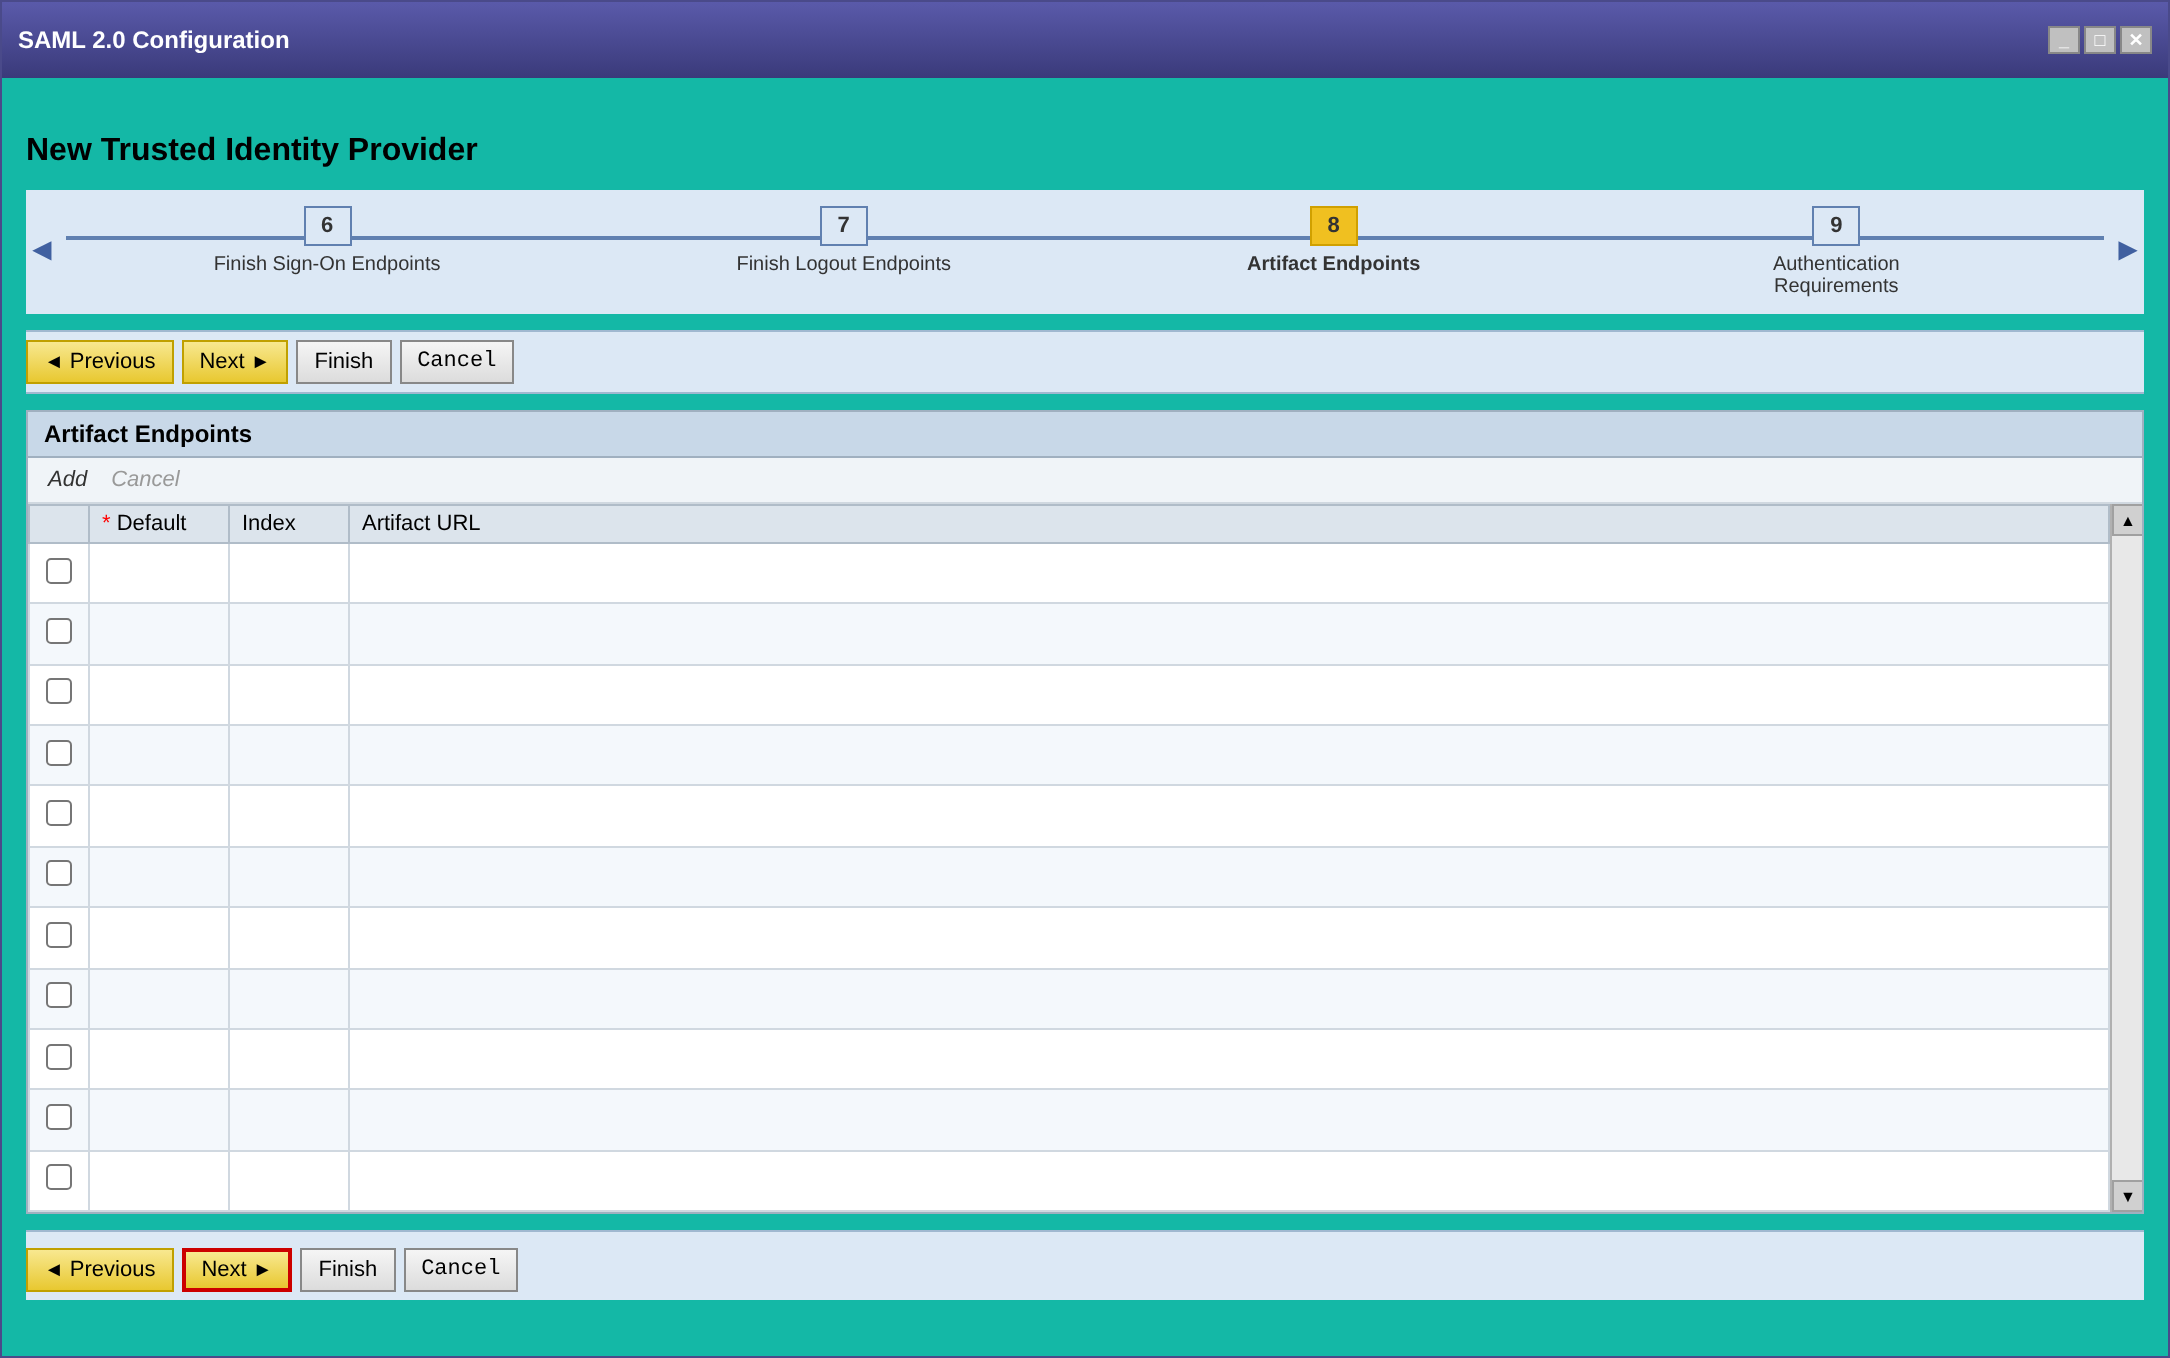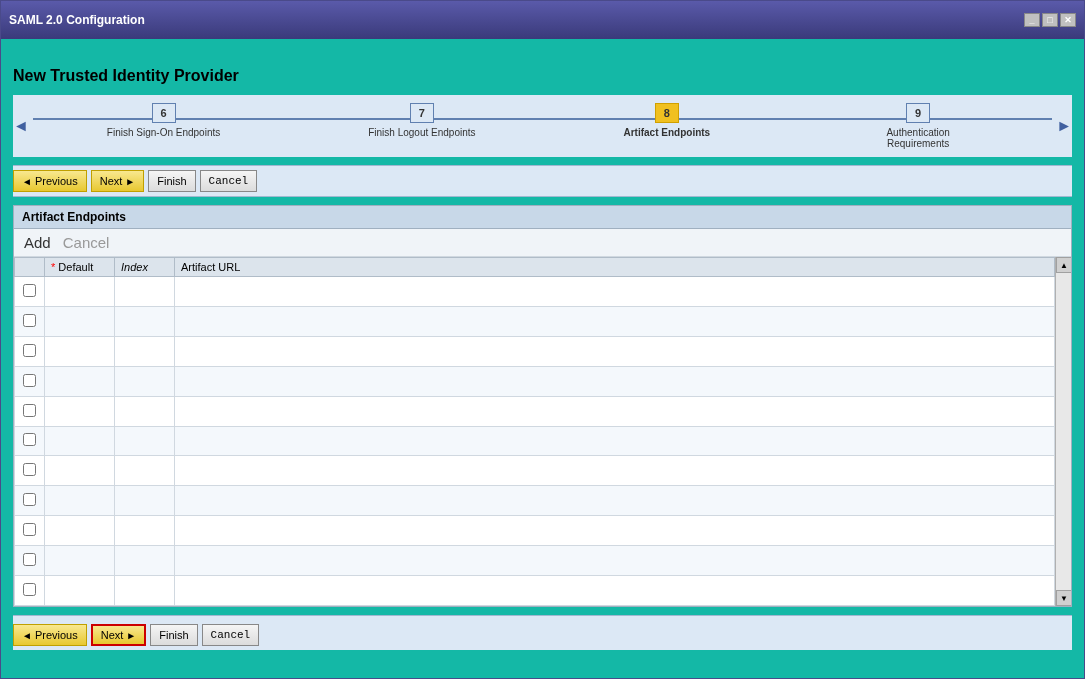--- a/index.html
+++ b/index.html
@@ -180,26 +180,27 @@
       border-bottom: 1px solid #a0b0c0;
     }
     .table-actions {
       padding: 4px 8px;
       display: flex;
       gap: 8px;
       border-bottom: 1px solid #d0d8e0;
       background: #f0f4f8;
     }
     .table-action-btn {
-      font-size: 15px;
+      font-size: 11px;
       color: #333;
       cursor: pointer;
       background: none;
       border: none;
       padding: 1px 2px;
+      font-style: italic;
     }
     .table-action-btn.disabled {
       color: #999;
       cursor: default;
     }
     .data-table {
       width: 100%;
       border-collapse: collapse;
       flex: 1;
     }
@@ -218,21 +219,21 @@
     .data-table td {
       border: 1px solid #d0d8e0;
       padding: 2px 6px;
       font-size: 11px;
       height: 22px;
     }
     .data-table tr:nth-child(odd) td { background: #ffffff; }
     .data-table tr:nth-child(even) td { background: #f4f8fc; }
     .col-checkbox { width: 30px; text-align: center; }
     .col-default { width: 70px; margin-left: 12px; }
-    .col-index { width: 60px; font-style: italic; }
+    .col-index { width: 60px; }
     .col-url { }
     .scroll-btn {
       width: 16px;
       height: 16px;
       background: #d0d0d0;
       border: 1px solid #a0a0a0;
       display: flex;
       align-items: center;
       justify-content: center;
       font-size: 8px;

